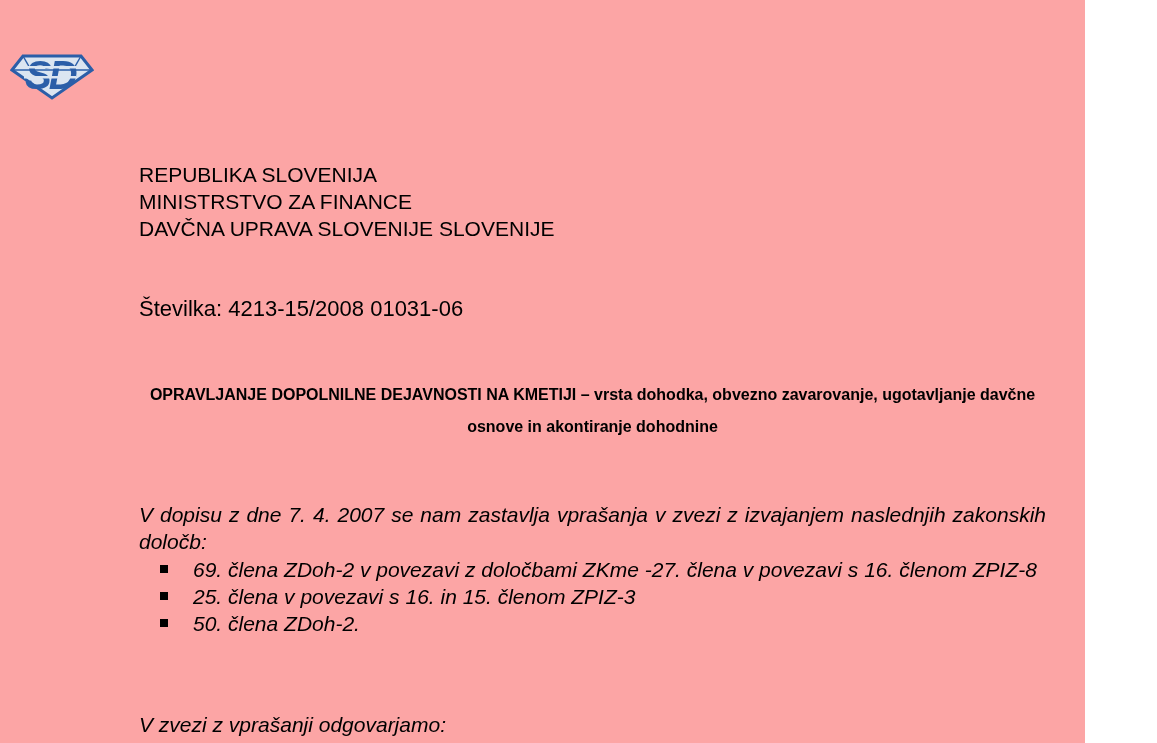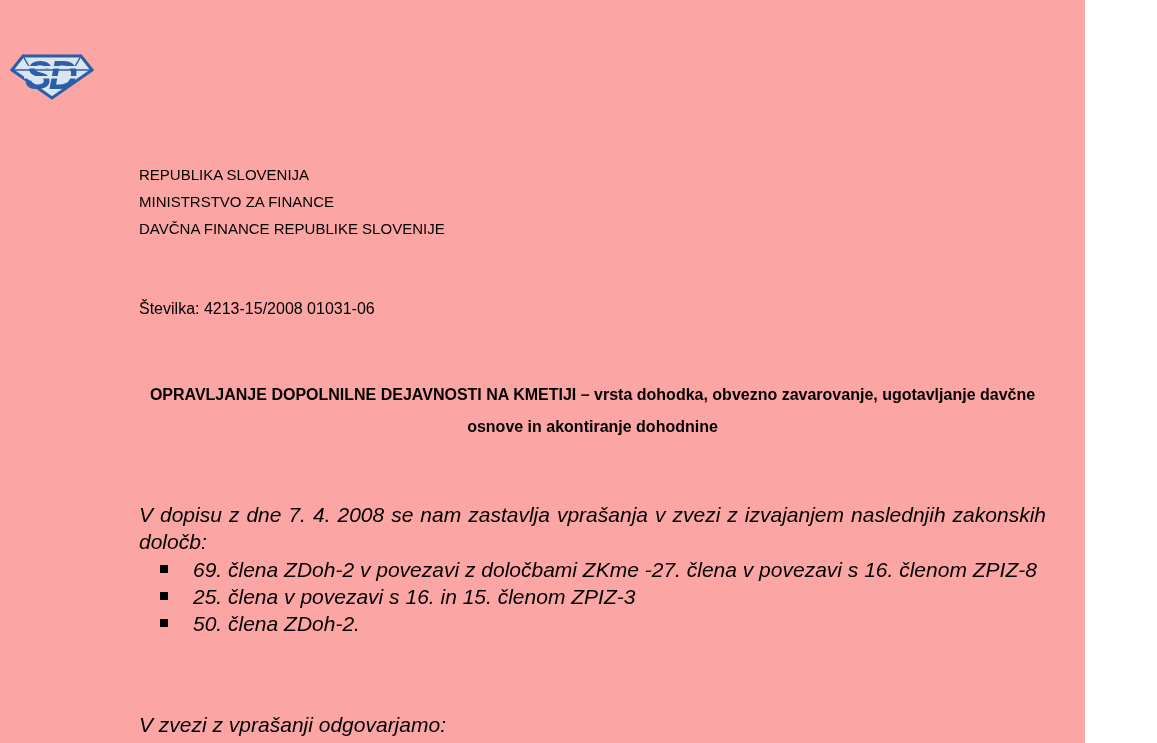--- a/index.html
+++ b/index.html
@@ -21,30 +21,30 @@
     top: 52px;
     width: 84px;
     height: 48px;
   }
 
   .letterhead {
     position: absolute;
     left: 139px;
     top: 161px;
     width: 907px;
-    font-size: 15px;
+    font-size: 21px;
     line-height: 27px;
   }
 
   .meta {
     position: absolute;
     left: 139px;
     top: 295px;
     width: 907px;
-    font-size: 16px;
+    font-size: 22px;
     line-height: 27px;
   }
 
   .doc-title {
     position: absolute;
     left: 139px;
     top: 379px;
     width: 907px;
     font-size: 16px;
     font-weight: bold;
@@ -108,30 +108,30 @@
     <line x1="13" y1="4" x2="21" y2="18" stroke="#2b5ea8" stroke-width="1.5"></line>
     <line x1="71" y1="4" x2="63" y2="18" stroke="#2b5ea8" stroke-width="1.5"></line>
     <text x="15" y="37" font-size="40" font-weight="bold" font-style="italic" fill="#2b5ea8" letter-spacing="-3" font-family="'Liberation Sans', sans-serif">SD</text>
     <rect x="16" y="14" width="50" height="2.5" fill="#dbe5f1"></rect>
     <rect x="14" y="24" width="52" height="2.5" fill="#dbe5f1"></rect>
   </svg>
 
   <div class="letterhead">
     <div>REPUBLIKA SLOVENIJA</div>
     <div>MINISTRSTVO ZA FINANCE</div>
-    <div>DAVČNA FINANCE REPUBLIKE SLOVENIJE</div>
+    <div>DAVČNA UPRAVA SLOVENIJE SLOVENIJE</div>
   </div>
 
   <div class="meta">
     <div>Številka: 4213-15/2008 01031-06</div>
   </div>
 
   <div class="doc-title">OPRAVLJANJE DOPOLNILNE DEJAVNOSTI NA KMETIJI – vrsta dohodka, obvezno zavarovanje, ugotavljanje davčne osnove in akontiranje dohodnine</div>
 
-  <p class="intro">V dopisu z dne 7. 4. 2008 se nam zastavlja vprašanja v zvezi z izvajanjem naslednjih zakonskih določb:</p>
+  <p class="intro">V dopisu z dne 7. 4. 2007 se nam zastavlja vprašanja v zvezi z izvajanjem naslednjih zakonskih določb:</p>
 
   <ul class="bullets">
     <li>
       <span class="marker"></span>
       <span>69. člena ZDoh-2 v povezavi z določbami ZKme -27. člena v povezavi s 16. členom ZPIZ-8</span>
     </li>
     <li>
       <span class="marker"></span>
       <span>25. člena v povezavi s 16. in 15. členom ZPIZ-3</span>
     </li>

